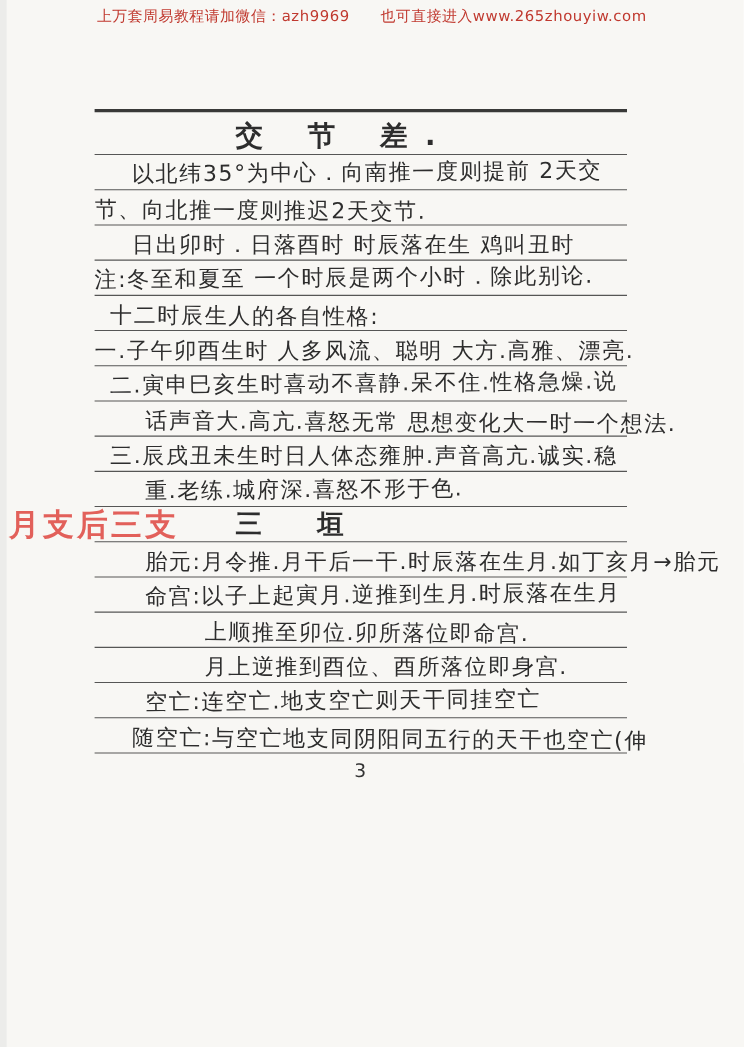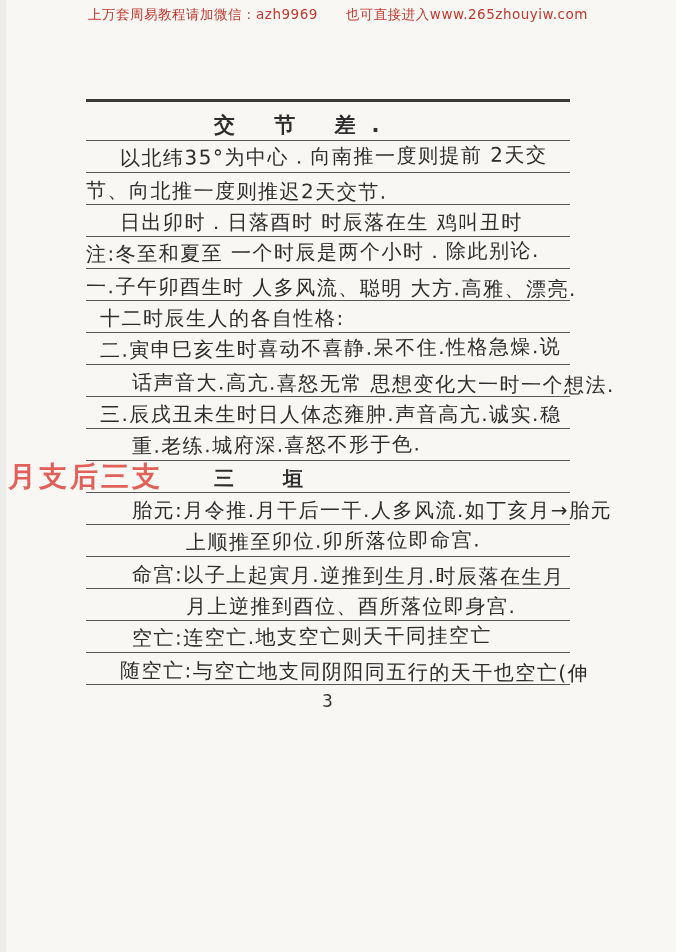--- a/index.html
+++ b/index.html
@@ -49,22 +49,22 @@
     font-size:20px;
     letter-spacing:1.5px;
     line-height:1;
     white-space:nowrap;
     padding-bottom:4px;
     transform-origin:left bottom;
   }
   .line:nth-child(3n) .hw{transform:rotate(-.5deg);}
   .line:nth-child(3n+1) .hw{transform:rotate(.35deg);}
 
-  .hw-title{font-size:21px;letter-spacing:16px;font-weight:bold;}
-  .hw-head{font-size:20px;letter-spacing:6px;word-spacing:30px;font-weight:bold;}
+  .hw-title{font-size:25px;letter-spacing:16px;font-weight:bold;}
+  .hw-head{font-size:24px;letter-spacing:6px;word-spacing:30px;font-weight:bold;}
 
   
   .i0 .hw{margin-left:0;}
   .i1 .hw{margin-left:14px;}
   .i2 .hw{margin-left:34px;}
   .i3 .hw{margin-left:46px;}
   .i4 .hw{margin-left:100px;}
   .i5 .hw{margin-left:128px;}
 
   .pagenum{
@@ -97,49 +97,49 @@
     </div>
     <div class="line i0">
       <span class="hw">节、向北推一度则推迟2天交节.</span>
     </div>
     <div class="line i2">
       <span class="hw">日出卯时．日落酉时  时辰落在生  鸡叫丑时</span>
     </div>
     <div class="line i0">
       <span class="hw">注:冬至和夏至 一个时辰是两个小时．除此别论.</span>
     </div>
+    <div class="line i1">
+      <span class="hw">十二时辰生人的各自性格:</span>
+    </div>
     <div class="line i0">
       <span class="hw">一.子午卯酉生时 人多风流、聪明 大方.高雅、漂亮.</span>
-    </div>
-    <div class="line i1">
-      <span class="hw">十二时辰生人的各自性格:</span>
     </div>
     <div class="line i1">
       <span class="hw">二.寅申巳亥生时喜动不喜静.呆不住.性格急燥.说</span>
     </div>
     <div class="line i3">
       <span class="hw">话声音大.高亢.喜怒无常 思想变化大一时一个想法.</span>
     </div>
     <div class="line i1">
       <span class="hw">三.辰戌丑未生时日人体态雍肿.声音高亢.诚实.稳</span>
     </div>
     <div class="line i3">
       <span class="hw">重.老练.城府深.喜怒不形于色.</span>
     </div>
     <div class="line i5">
       <span class="hw hw-head">三 垣</span>
     </div>
     <div class="line i3">
-      <span class="hw">胎元:月令推.月干后一干.人多风流.如丁亥月→胎元</span>
+      <span class="hw">胎元:月令推.月干后一干.时辰落在生月.如丁亥月→胎元</span>
+    </div>
+    <div class="line i3">
+      <span class="hw">命宫:以子上起寅月.逆推到生月.时辰落在生月</span>
     </div>
     <div class="line i4">
       <span class="hw">上顺推至卯位.卯所落位即命宫.</span>
-    </div>
-    <div class="line i3">
-      <span class="hw">命宫:以子上起寅月.逆推到生月.时辰落在生月</span>
     </div>
     <div class="line i4">
       <span class="hw">月上逆推到酉位、酉所落位即身宫.</span>
     </div>
     <div class="line i3">
       <span class="hw">空亡:连空亡.地支空亡则天干同挂空亡</span>
     </div>
     <div class="line i2">
       <span class="hw">随空亡:与空亡地支同阴阳同五行的天干也空亡(伸</span>
     </div>

